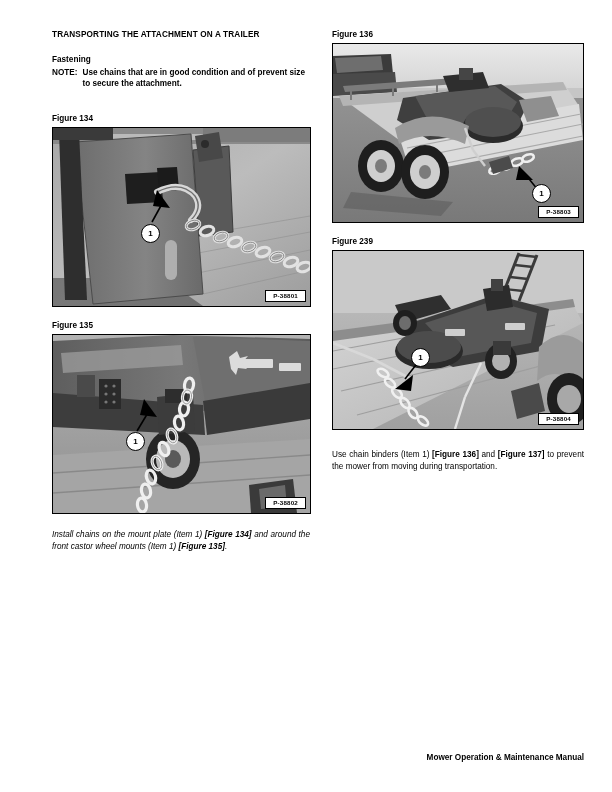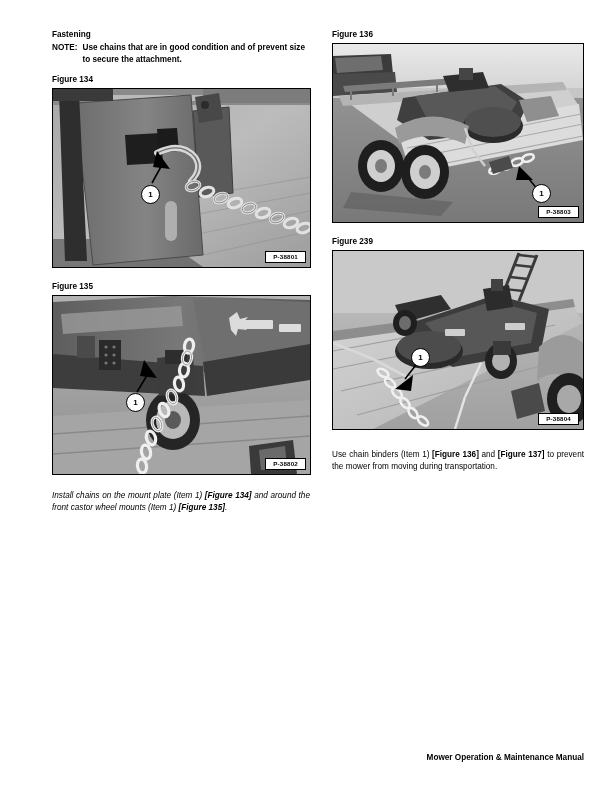--- a/index.html
+++ b/index.html
@@ -45,21 +45,21 @@
   }
   .sub-title {
     font-size: 8.2px;
     font-weight: bold;
     margin: 0 0 3px 0;
   }
   .note {
     font-size: 8.2px;
     font-weight: bold;
     line-height: 1.42;
-    margin: 0 0 10px 0;
+    margin: 0 0 24px 0;
     display: flex;
   }
   .note-label {
     white-space: nowrap;
     padding-right: 5px;
   }
   .note-body {
     display: block;
   }
   .fig-label {
@@ -144,20 +144,21 @@
   
   .layer { position: absolute; }
 </style>
 </head>
 <body>
 
 <div class="page">
 
   <div class="col-left">
 
+    <h1 class="section-title">TRANSPORTING THE ATTACHMENT ON A TRAILER</h1>
 
     <h2 class="sub-title">Fastening</h2>
 
     <div class="note">
       <span class="note-label">NOTE:</span>
       <span class="note-body">Use chains that are in good condition and of prevent size to secure the attachment.</span>
     </div>
 
     <div class="fig-label">Figure 134</div>
     <div class="photo left-size">

